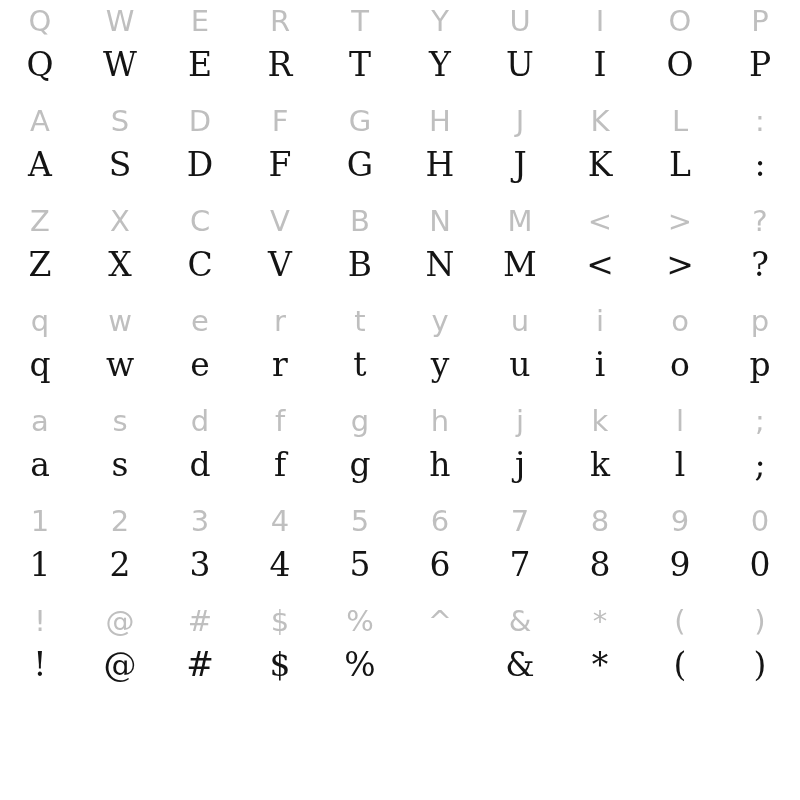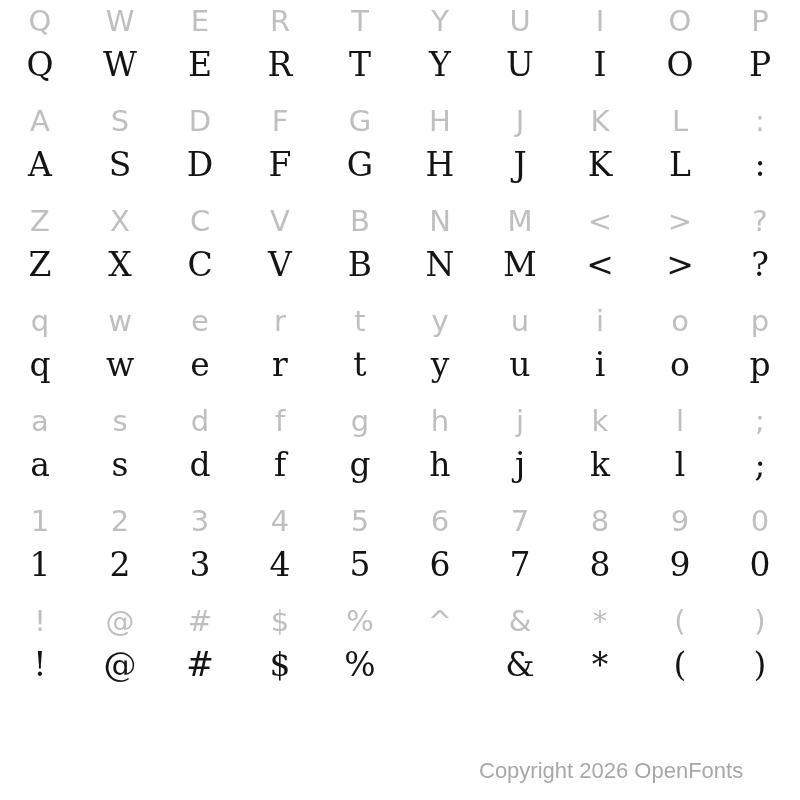--- a/index.html
+++ b/index.html
@@ -243,15 +243,14 @@
         <span class="cell">$</span>
         <span class="cell">%</span>
         <span class="cell"></span>
         <span class="cell">&amp;</span>
         <span class="cell">*</span>
         <span class="cell">(</span>
         <span class="cell">)</span>
       </div>
   </div>
 
-  <div class="footer">Copyright 2026 OpenFonts</div>
 
 </div>
 
 </body></html>

